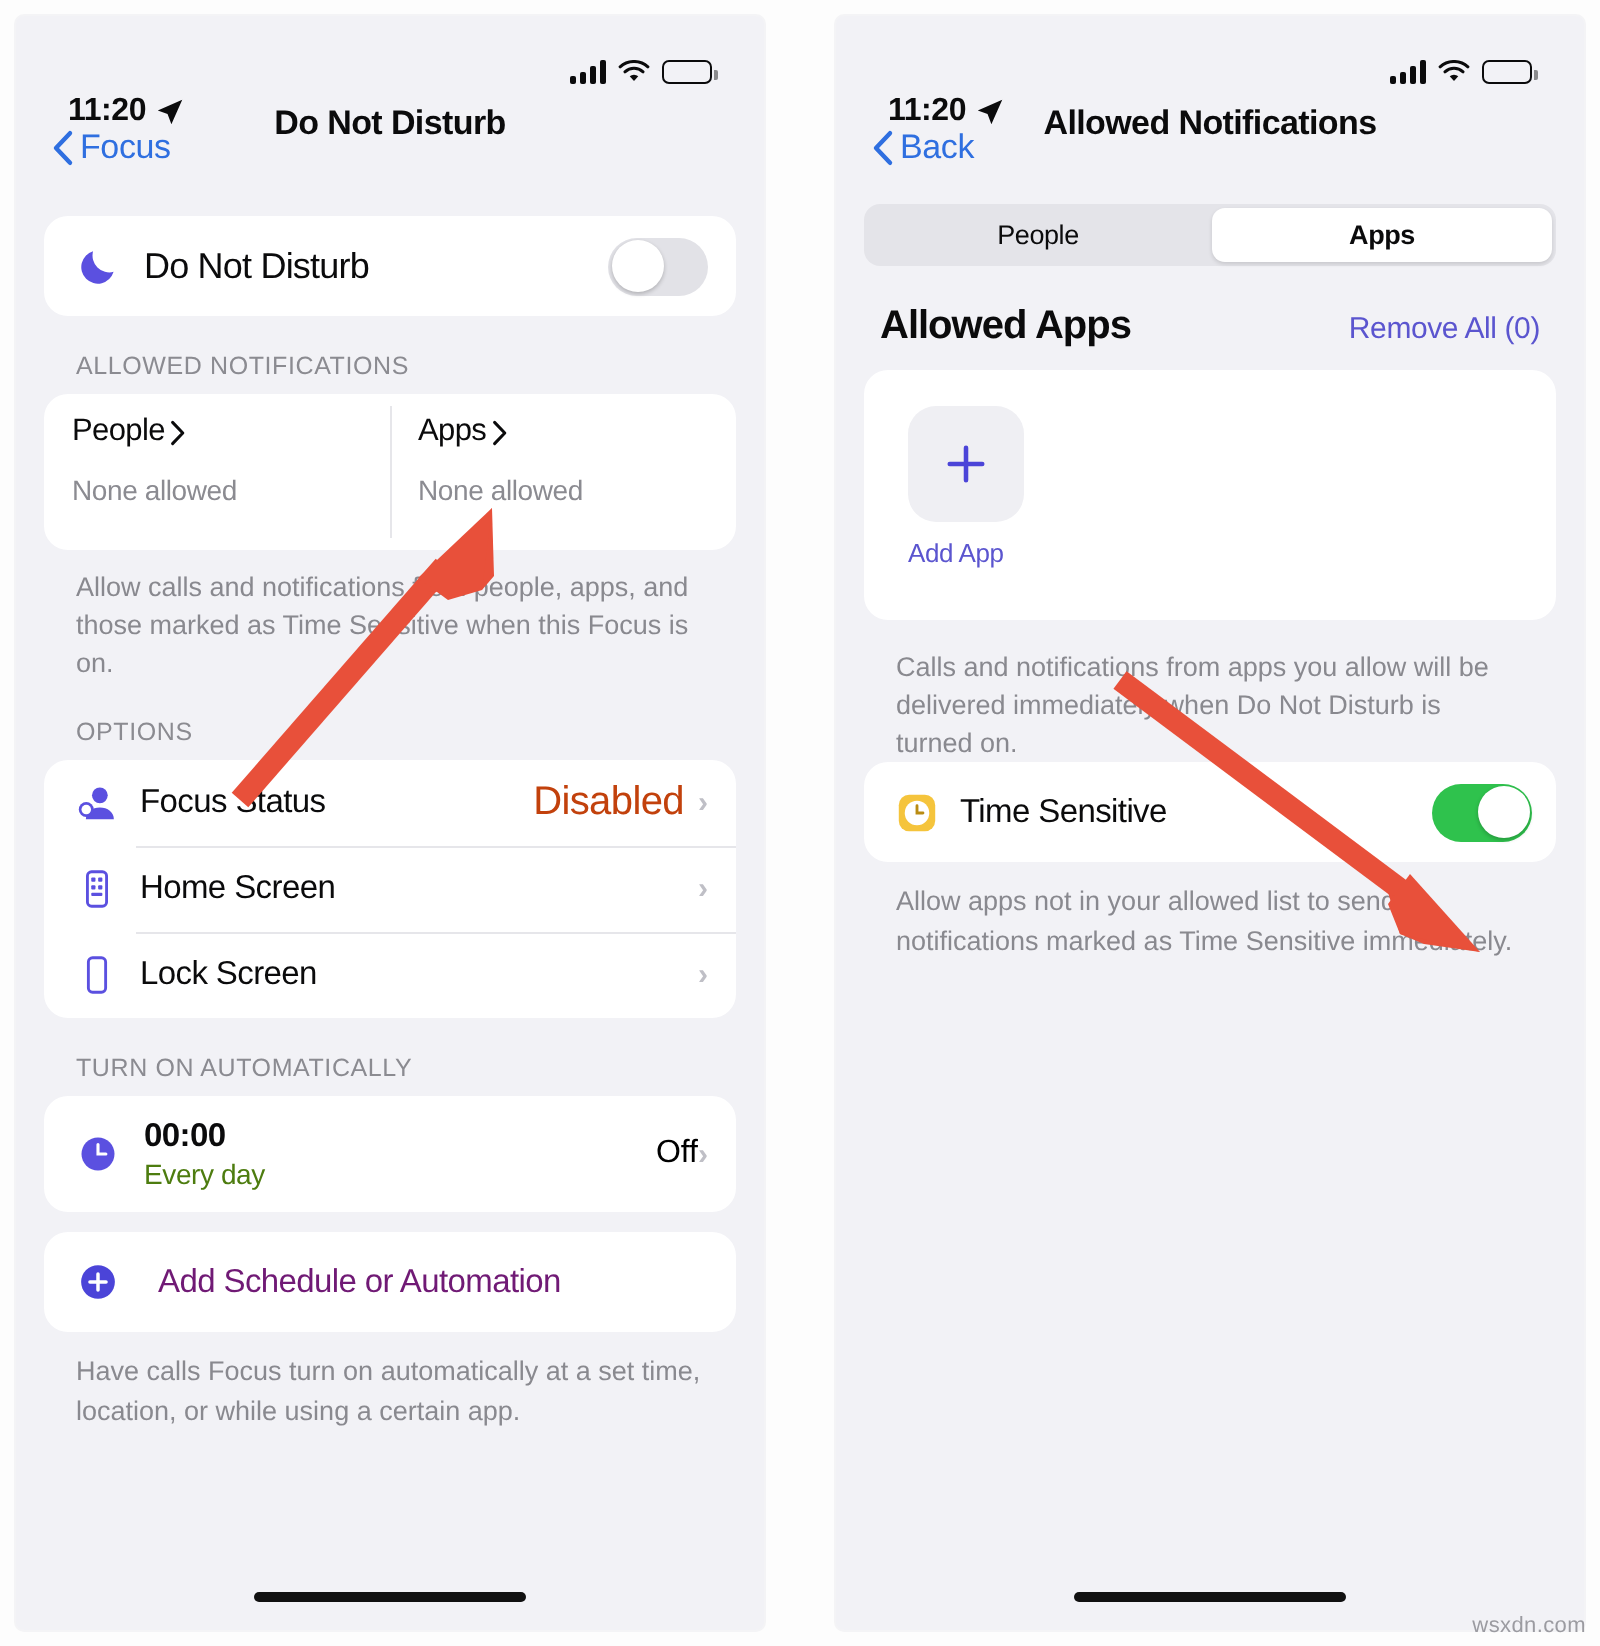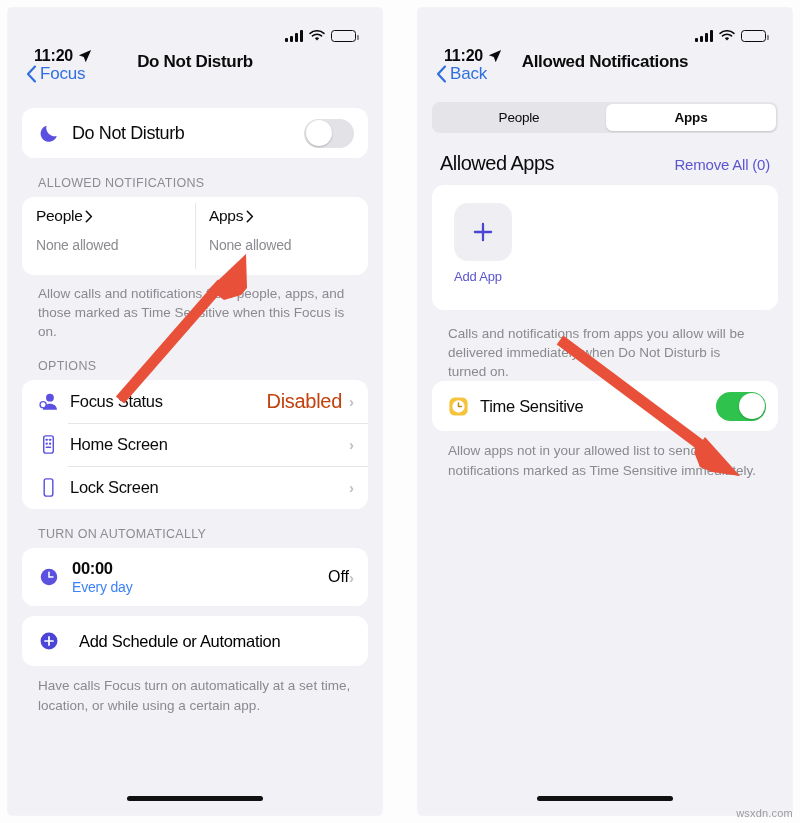--- a/index.html
+++ b/index.html
@@ -121,43 +121,43 @@
   .pa-col + .pa-col::before{
     content:""; position:absolute; left:0; top:6px; bottom:6px; width:1px; background:#e6e6ea;
   }
   .pa-title { font-size:15.5px; color:#0b0b0c; letter-spacing:-0.3px; display:flex; align-items:center; gap:3px; }
   .pa-sub { font-size:14px; color:#8b8b91; margin-top:12px; letter-spacing:-0.2px; }
 
   
   .sched-row { display:flex; align-items:center; min-height:58px; padding:0 14px; }
   .sched-text { flex:1; margin-left:2px; }
   .sched-time { font-size:16.5px; font-weight:700; color:#0b0b0c; letter-spacing:-0.3px; }
-  .sched-sub { font-size:14px; color:#3b82f6; margin-top:1px; letter-spacing:-0.2px; }
+  .sched-sub { font-size:14px; color:#4d7c0f; margin-top:1px; letter-spacing:-0.2px; }
 
   .add-row { display:flex; align-items:center; min-height:50px; padding:0 14px; }
-  .add-label { font-size:16.5px; color:#000000; letter-spacing:-0.3px; margin-left:9px; }
+  .add-label { font-size:16.5px; color:#701a75; letter-spacing:-0.3px; margin-left:9px; }
 
   
   .segmented {
     margin: 6px 14px 0 14px; height:31px;
     background:#e4e4e9; border-radius:8px;
     display:flex; padding:2px; gap:2px;
   }
   .seg {
     flex:1; display:flex; align-items:center; justify-content:center;
     font-size:13.5px; color:#0b0b0c; letter-spacing:-0.2px; border-radius:6.5px;
   }
   .seg.active { background:#fff; box-shadow:0 1px 2px rgba(0,0,0,.13); font-weight:600; }
 
   
   .apps-head {
     display:flex; align-items:baseline; justify-content:space-between;
     padding: 19px 22px 10px 22px;
   }
-  .apps-head .t { font-size:20px; font-weight:400; color:#0b0b0c; letter-spacing:-0.5px; }
+  .apps-head .t { font-size:20px; font-weight:700; color:#0b0b0c; letter-spacing:-0.5px; }
   .apps-head .a { font-size:15px; color:#5b55cf; letter-spacing:-0.2px; }
 
   .apps-card {
     margin:0 14px; background:#fff; border-radius:12px;
     height:125px; padding:18px 0 0 22px;
   }
   .add-app-tile {
     width:58px; height:58px; border-radius:14px; background:#efeff3;
     display:flex; align-items:center; justify-content:center;
   }

